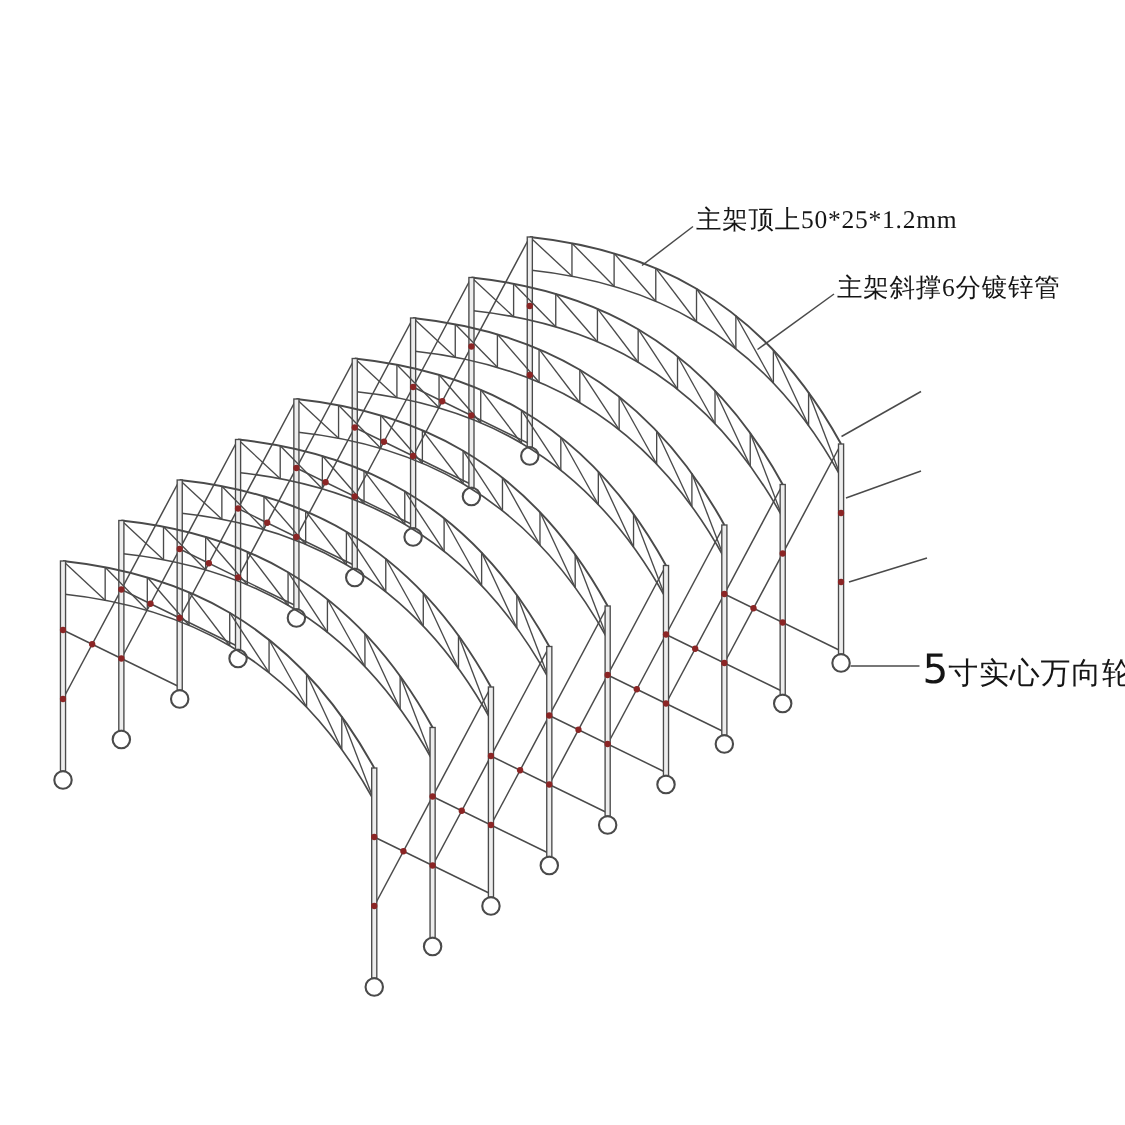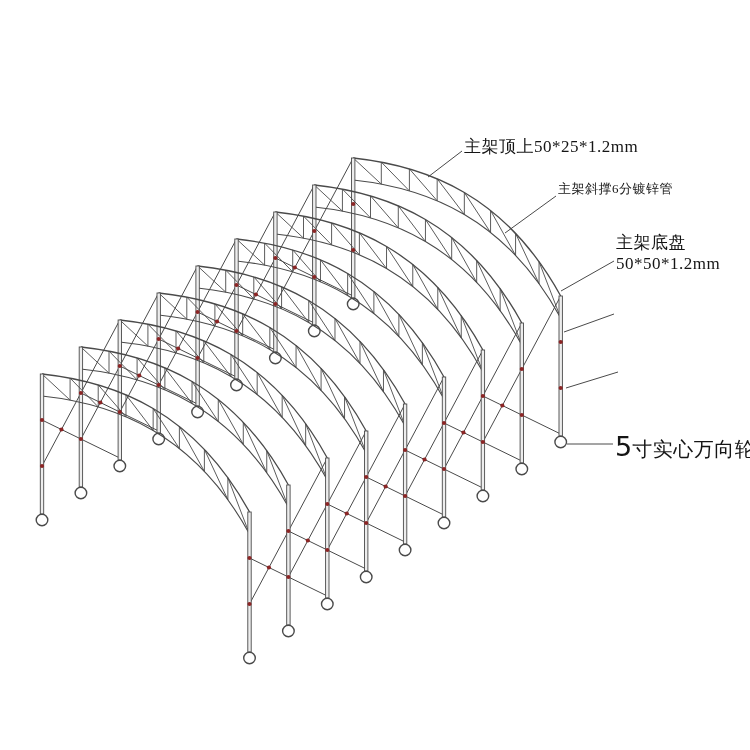--- a/index.html
+++ b/index.html
@@ -296,28 +296,24 @@
       <line x1="614" y1="261" x2="561" y2="291" stroke="#4a4a4a" stroke-width="1"></line>
       <line x1="614" y1="314" x2="564" y2="332" stroke="#4a4a4a" stroke-width="1"></line>
       <line x1="618" y1="372" x2="566" y2="388" stroke="#4a4a4a" stroke-width="1"></line>
       <line x1="613" y1="444" x2="567" y2="444" stroke="#4a4a4a" stroke-width="1"></line>
     </svg>
 
   <div class="lbl" style="left: 464px; top: 136px; font-size: 17px; text-align: center;">
     <span class="lbl-line">主架顶上50*25*1.2mm</span>
   </div>
 
-  <div class="lbl" style="left: 558px; top: 181px; font-size: 13px;">
+  <div class="lbl" style="left: 558px; top: 181px; font-size: 17px;">
     <span class="lbl-line">主架斜撑6分镀锌管</span>
   </div>
 
-  <div class="lbl" style="left: 616px; top: 232px; font-size: 17px;">
-    <span class="lbl-line">主架底盘</span>
-    <span class="lbl-line">50*50*1.2mm</span>
-  </div>
 
 
 
   <div class="lbl" style="left: 615px; top: 430px; font-size: 20px;">
     <span class="lbl-line"><span class="big-digit" style="font-size: 27px;">5</span><span>寸实心万向轮</span></span>
   </div>
 
 </div>
 
 </body></html>

